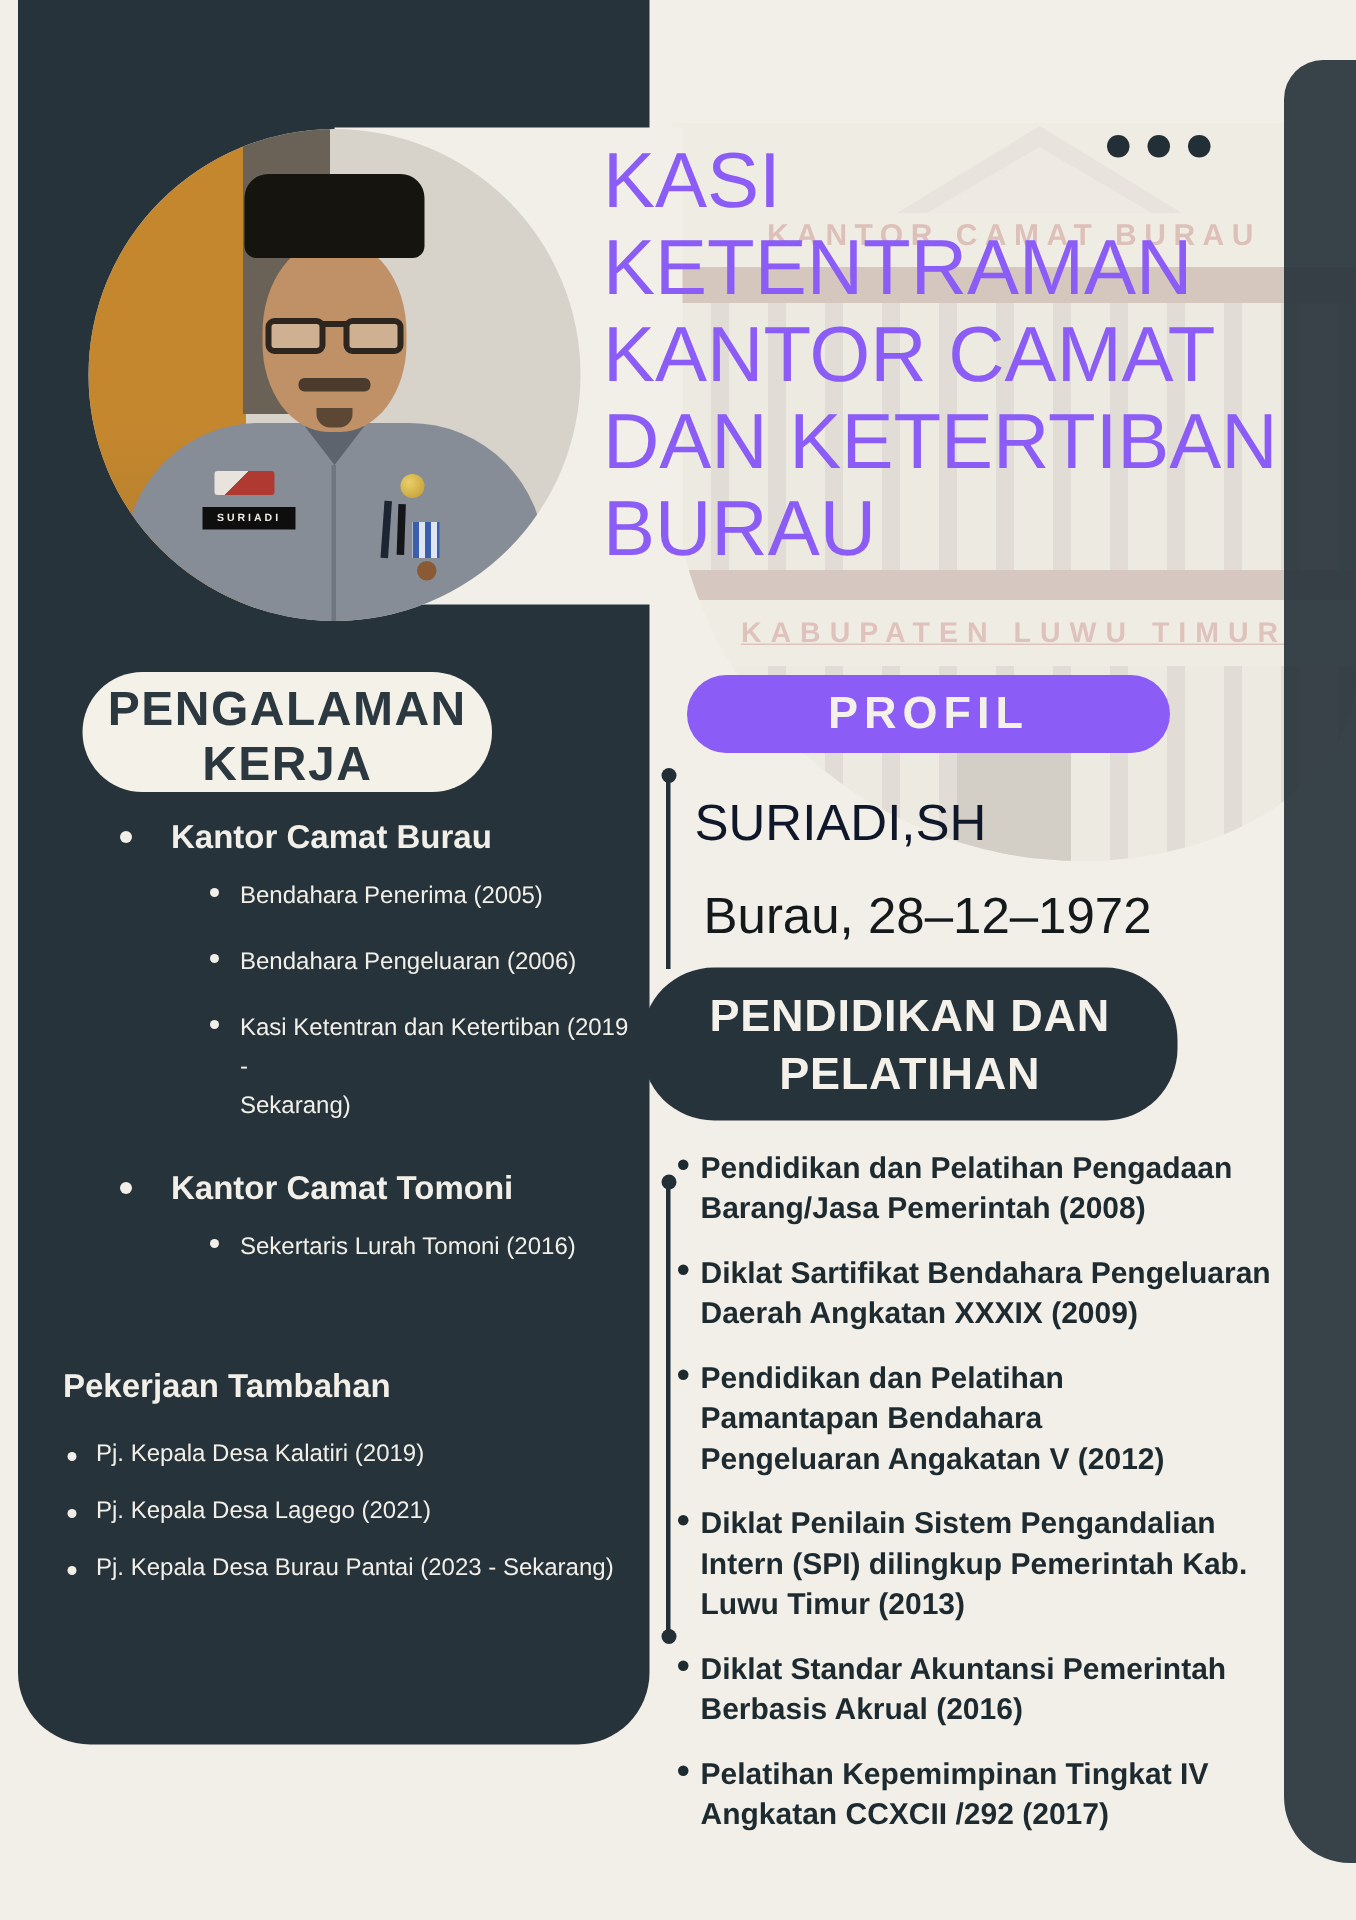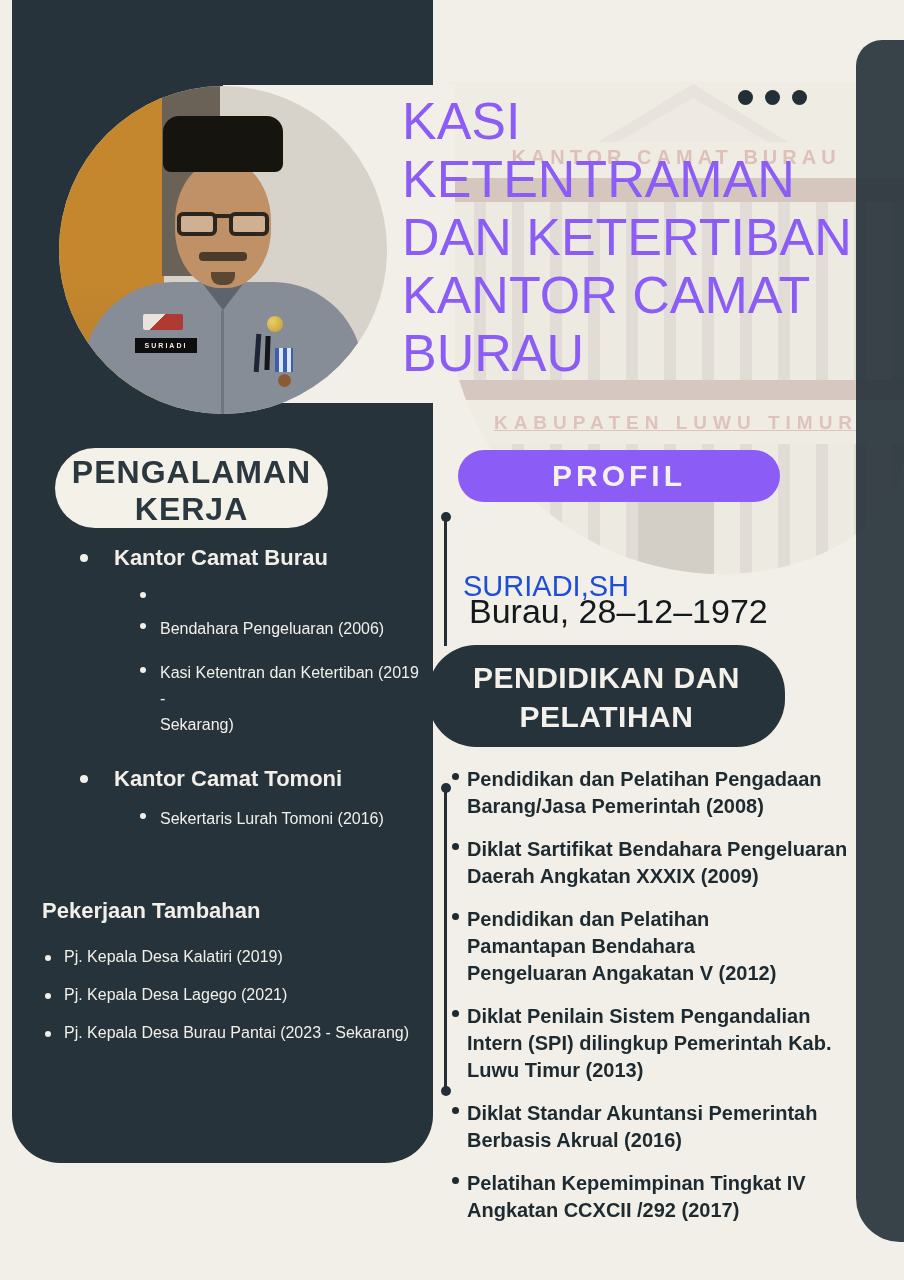--- a/index.html
+++ b/index.html
@@ -95,21 +95,21 @@
   .profil-pill { position:absolute; left:458px; top:450px; width:322px; height:52px;
     background:#8b5cf6; border-radius:26px; color:#f3f1ea; font-size:30px; font-weight:bold;
     letter-spacing:4px; text-align:center; line-height:52px; }
   .tl-line { position:absolute; width:3px; background:#232f36; }
   .tl-dot { position:absolute; width:10px; height:10px; border-radius:50%; background:#232f36; }
   .tlA-line { left:444px; top:520px; height:126px; }
   .tlA-dot { left:441px; top:512px; }
   .tlB-line { left:444px; top:790px; height:300px; }
   .tlB-dot1 { left:441px; top:783px; }
   .tlB-dot2 { left:441px; top:1086px; }
-  .profil-name { position:absolute; left:463px; top:530px; color:#1d4ed8; font-size:29px;margin-top:40px; }
+  .profil-name { position:absolute; left:463px; top:530px; color:#0f172a; font-size:34px; }
   .profil-birth { position:absolute; left:469px; top:592px; color:#14191c; font-size:34px; }
 
   .pend-pill { position:absolute; left:428px; top:645px; width:357px; height:102px;
     background:#26333a; border-radius:48px; color:#f3f1ea; font-size:30px; font-weight:bold;
     line-height:39px; text-align:center; padding-top:13px; letter-spacing:.5px; }
 
   .edu-list { position:absolute; left:452px; top:766px; width:424px; }
   .edu-item { display:flex; margin-bottom:16px; color:#1d2a30; }
   .edu-item .dot { flex:0 0 auto; width:7px; height:7px; border-radius:50%; background:#1d2a30; margin:7px 8px 0 0; }
   .edu-item .txt { font-size:20px; font-weight:bold; line-height:27px; }
@@ -181,22 +181,22 @@
 
   <div class="menu-dots">
     <span></span>
       <span></span>
       <span></span>
   </div>
 
   <div class="title">
     <div>KASI</div>
     <div>KETENTRAMAN</div>
+    <div>KANTOR CAMAT</div>
     <div>DAN KETERTIBAN</div>
-    <div>KANTOR CAMAT</div>
     <div>BURAU</div>
   </div>
 
   <div class="profil-pill">PROFIL</div>
   <div class="tl-dot tlA-dot"></div>
   <div class="tl-line tlA-line"></div>
   <div class="profil-name">SURIADI,SH</div>
   <div class="profil-birth">Burau, 28–12–1972</div>
 
   <div class="pend-pill preline">PENDIDIKAN DAN
@@ -244,20 +244,21 @@
 KERJA</div>
 
   <div class="exp">
     <div class="exp-group-title">
       <span class="dot"></span>
       <span class="txt">Kantor Camat Burau</span>
     </div>
     <div class="exp-sub">
       <div class="exp-item">
         <span class="dot"></span>
+        <span class="txt preline">Bendahara Penerima (2005)</span>
       </div>
       <div class="exp-item">
         <span class="dot"></span>
         <span class="txt preline">Bendahara Pengeluaran (2006)</span>
       </div>
       <div class="exp-item">
         <span class="dot"></span>
         <span class="txt preline">Kasi Ketentran dan Ketertiban (2019 -
 Sekarang)</span>
       </div>

